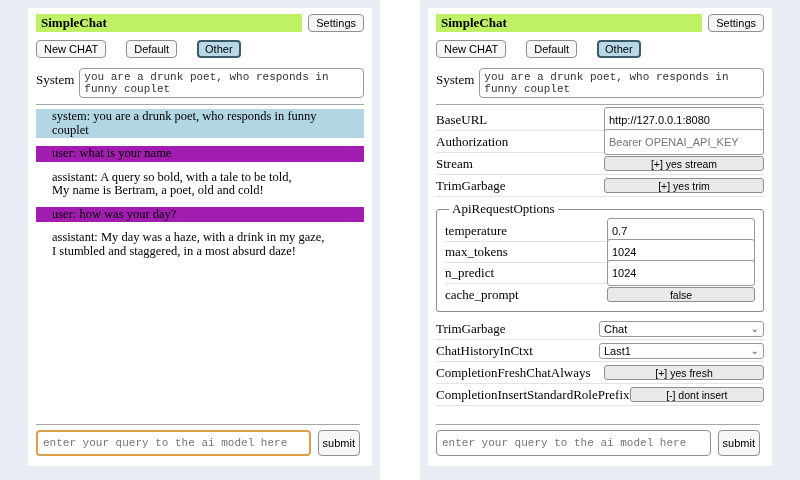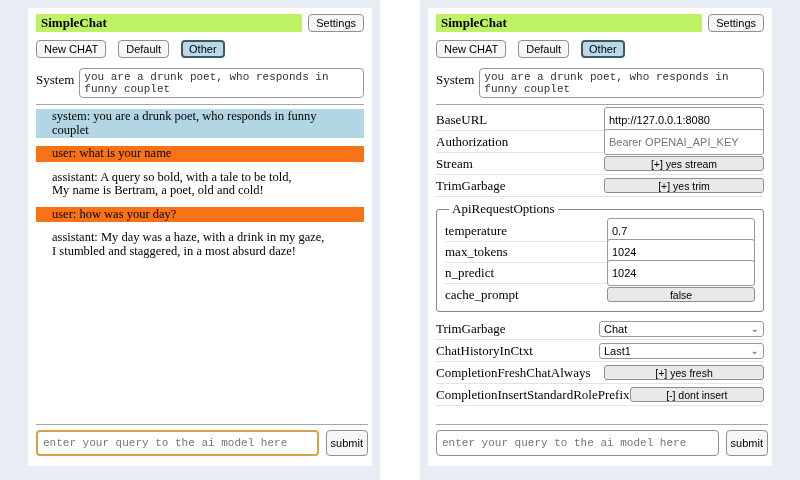--- a/index.html
+++ b/index.html
@@ -13,41 +13,41 @@
   #screen-left  .card { left:28px; }
   #screen-right .card { left:8px; }
 
   
   .titlebar-row { display:flex; align-items:stretch; gap:6px; }
   .titlebar { flex:1; background:#bef264; padding:1px 5px; font-weight:bold;
               font-size:13px; line-height:16px; }
   .btn { font-family:"Liberation Sans", sans-serif; font-size:11px; color:#000;
          background:#f7f7f7; border:1px solid #8f8f8f; border-radius:4px;
          padding:2px 7px; cursor:pointer; white-space:nowrap; }
-  .toolbar { display:flex; gap:12px; margin-top:8px; }
+  .toolbar { display:flex; gap:20px; margin-top:8px; }
   .btn.selected { background:#b9d8e8; border:2px solid #3d5a68; padding:1px 6px; }
 
   
   .system-row { display:flex; gap:5px; margin-top:10px; align-items:flex-start; }
   .system-row label { font-size:13px; padding-top:4px; }
   .system-row textarea { flex:1; height:30px; resize:none;
         font-family:"Liberation Mono", monospace; font-size:11px; color:#333;
         border:1px solid #999; border-radius:4px; padding:2px 4px; }
   hr.divider { border:none; border-top:1px solid #a6a6a6; margin:6px 0 4px; }
 
   
   .chat-list { margin-top:2px; }
   .msg { font-size:12.5px; line-height:13.5px; padding:1px 16px; margin-bottom:8px;
          white-space:pre-line; }
   .msg.system    { background:#b3d6e4; }
-  .msg.user      { background:#f97316; }
+  .msg.user      { background:#a21caf; }
   .msg.assistant { background:#ffffff; }
 
   
-  .composer { position:absolute; left:8px; right:4px; bottom:10px; }
+  .composer { position:absolute; left:8px; right:12px; bottom:10px; }
   .composer-row { display:flex; gap:7px; margin-top:5px; align-items:stretch; }
   .query { flex:1; font-family:"Liberation Mono", monospace; font-size:11px;
            border:1px solid #8f8f8f; border-radius:4px; padding:0 5px; height:26px; }
   .query.focused { border:2px solid #d8a14a; }
   .submit { padding:2px 4px; }
 
   
   .settings { margin-top:2px; }
   .setting-row { display:flex; align-items:center; justify-content:space-between;
                  height:22px; border-bottom:1px solid #e3e3e3; }

